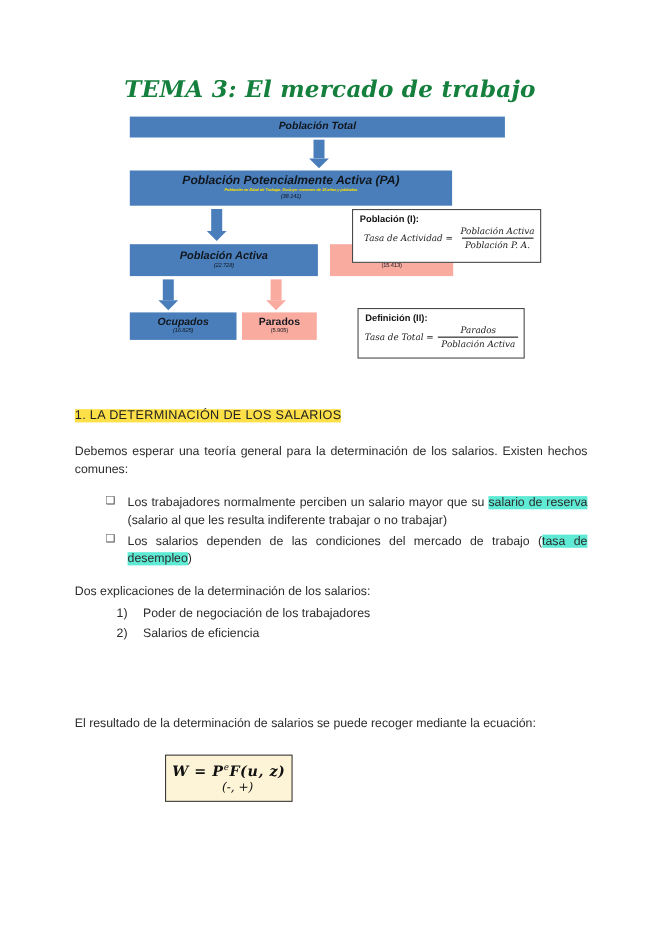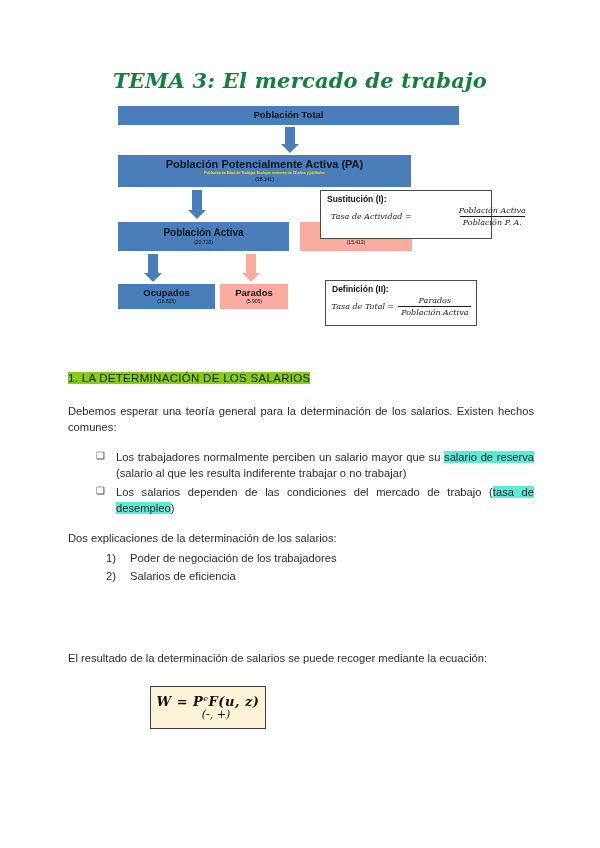--- a/index.html
+++ b/index.html
@@ -69,21 +69,21 @@
     white-space: nowrap;
     margin-top: 1px;
   }
   .box .b-num {
     font-size: 5.2px;
     color: #10161d;
     margin-top: 1px;
     letter-spacing: -0.1px;
   }
 
-  .box-blue { background: #4a7ebb; }
+  .box-blue { background: #4a7ebb; font-style: italic; }
   .box-pink { background: #f9aba0; }
 
   
   #box-total {
     left: 118px; top: 2px; width: 341px; height: 19px;
   }
   #box-total .b-title { font-size: 9.5px; }
 
   #box-pa {
     left: 118px; top: 51px; width: 293px; height: 32px;
@@ -185,37 +185,37 @@
   .formula .lhs { white-space: nowrap; margin-right: 4px; }
   .frac {
     display: inline-flex;
     flex-direction: column;
     align-items: center;
   }
   .frac .num { padding: 0 3px 1px 3px; white-space: nowrap; }
   .frac .den { padding: 1px 3px 0 3px; border-top: 1px solid #1b1b1b; white-space: nowrap; }
 
   #def-1 { left: 320px; top: 86px; width: 172px; height: 49px; }
-  #def-1 .formula { justify-content: flex-start; padding-left: 4px; gap: 40px; }
+  #def-1 .formula { justify-content: flex-start; padding-left: 4px; }
   #def-2 { left: 325px; top: 176px; width: 152px; height: 46px; }
 
   
   .body {
     position: absolute;
     left: 68px;
     top: 370px;
     width: 466px;
     font-size: 11.2px;
     line-height: 1.45;
     color: #2b2b2b;
   }
 
   .section-heading {
     display: inline;
-    background: #84cc16;
+    background: #fde047;
     font-size: 11.5px;
     letter-spacing: 0.3px;
     color: #222;
   }
   .heading-row { margin-bottom: 16px; }
 
   p.para {
     margin: 0 0 14px 0;
     text-align: justify;
   }
@@ -379,21 +379,21 @@
       <div class="b-title">Ocupados</div>
       <div class="b-num">(16.825)</div>
     </div>
 
     <div class="box box-pink" id="box-parados">
       <div class="b-title">Parados</div>
       <div class="b-num">(5.905)</div>
     </div>
 
     <div class="defbox" id="def-1">
-      <div class="def-head">Sustitución (I):</div>
+      <div class="def-head">Población (I):</div>
       <div class="formula">
         <span class="lhs">Tasa de Actividad =</span>
         <span class="frac">
           <span class="num">Población Activa</span>
           <span class="den">Población  P. A.</span>
         </span>
       </div>
     </div>
 
     <div class="defbox" id="def-2">

